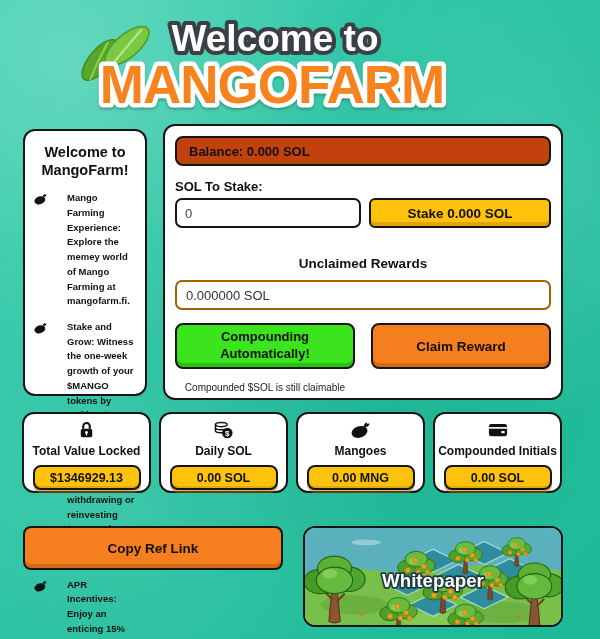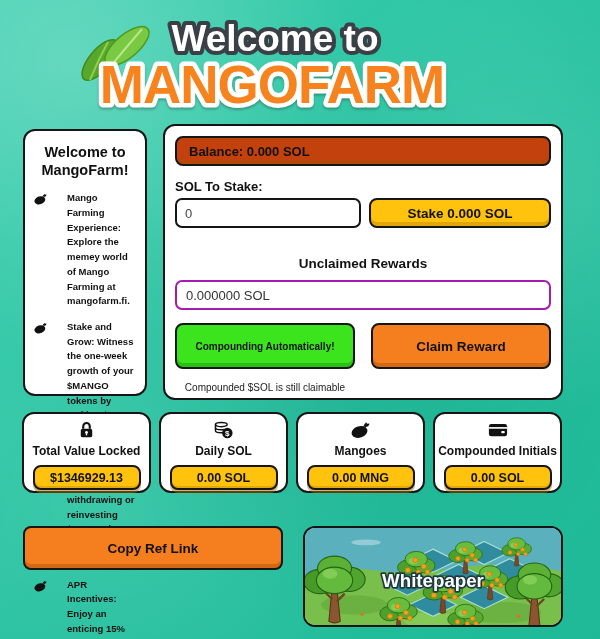--- a/index.html
+++ b/index.html
@@ -50,29 +50,29 @@
   .stake-label { font-size:13px; font-weight:bold; color:#111; margin:13px 0 4px; }
   .stake-row { display:flex; gap:8px; }
   .stake-input {
     width:186px; height:30px; border:2px solid #151515; border-radius:7px;
     font-family:inherit; font-size:13px; color:#444; padding-left:8px; background:#fff;
   }
   .btn {
     border:2px solid #151515; border-radius:8px; font-family:inherit;
     font-weight:bold; color:#111; cursor:pointer;
   }
-  .btn.yellow { background:#ffc30e; box-shadow:inset 0 -4px 0 rgba(150,90,0,.28); }
+  .btn.yellow { background:#ffc30e; box-shadow:inset 0 -4px 0 rgba(150,90,0,.28);border-radius:6px; }
   .stake-btn { flex:1; height:30px; font-size:13.5px; }
   .rewards-title { font-size:13.5px; text-align:center; color:#111; margin-top:28px; }
   .rewards-box {
-    margin-top:9px; height:30px; border:2px solid #a21caf; border-radius:7px;
+    margin-top:9px; height:30px; border:2px solid #a16207; border-radius:7px;
     font-size:13px; color:#333; display:flex; align-items:center; padding-left:9px; background:#fff;
   }
   .action-row { display:flex; gap:16px; margin-top:13px; }
-  .btn.green { width:180px; height:46px; background:#3ce41d; font-size:10px; line-height:1.3;
+  .btn.green { width:180px; height:46px; background:#3ce41d; font-size:13px; line-height:1.3;
                box-shadow:inset 0 -4px 0 rgba(0,110,0,.30); }
   .btn.orange-claim { flex:1; height:46px; background:#f57e1e; font-size:13.5px;
                box-shadow:inset 0 -4px 0 rgba(130,55,0,.30); }
   .footnote { width:180px; margin-top:13px; text-align:center; font-size:10px; color:#222; }
 
   
   .stats-row { display:flex; gap:8px; margin:12px 0 0 22px; width:540px; }
   .stat-card { flex:1; height:81px; display:flex; flex-direction:column; align-items:center; padding-top:7px; }
   .stat-card .s-icon { height:18px; }
   .stat-label { font-size:12px; font-weight:bold; color:#111; margin-top:5px; white-space:nowrap; }

